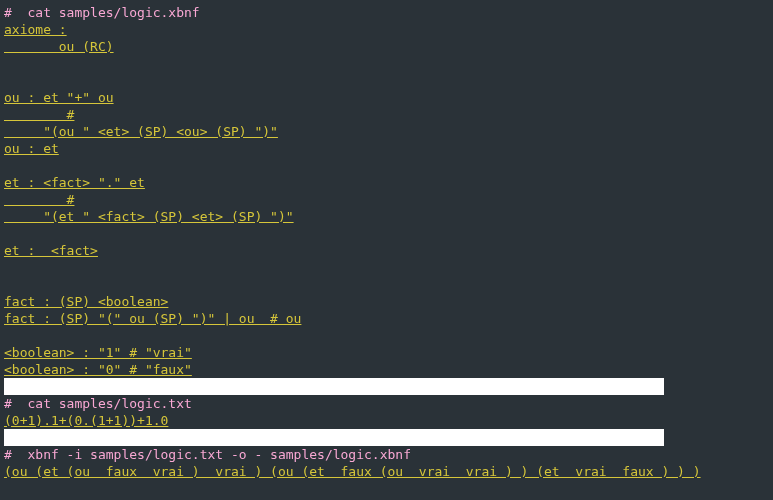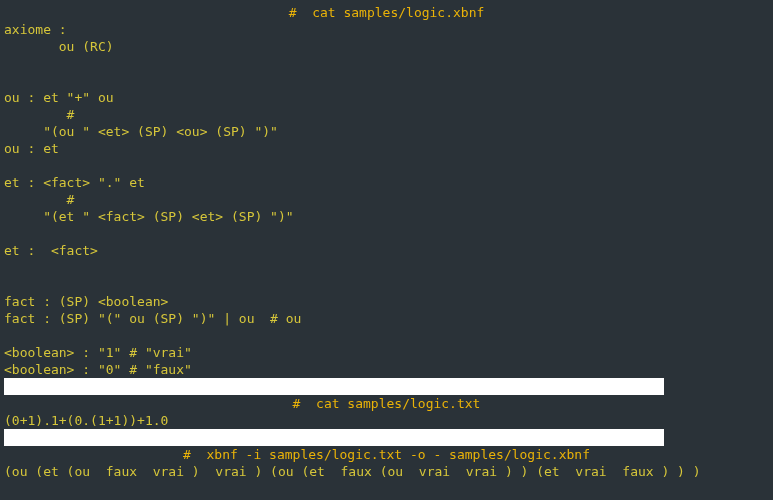--- a/index.html
+++ b/index.html
@@ -14,22 +14,22 @@
     line-height: 17px;
   }
   .terminal {
     padding: 4px 4px 0 4px;
     white-space: pre;
     color: #c8d0d8;
   }
   .line {
     min-height: 17px;
   }
-  .green  { color: #eab308; text-align: center; }
-  .yellow { color: #d6c63a; }
+  .green  { color: #f9a8d4; }
+  .yellow { color: #d6c63a; text-decoration: underline; }
   .prompt-sep {
     display: block;
     background: #ffffff;
     height: 17px;
     width: 660px;
     margin: 0;
   }
 </style>
 </head>
 <body>

